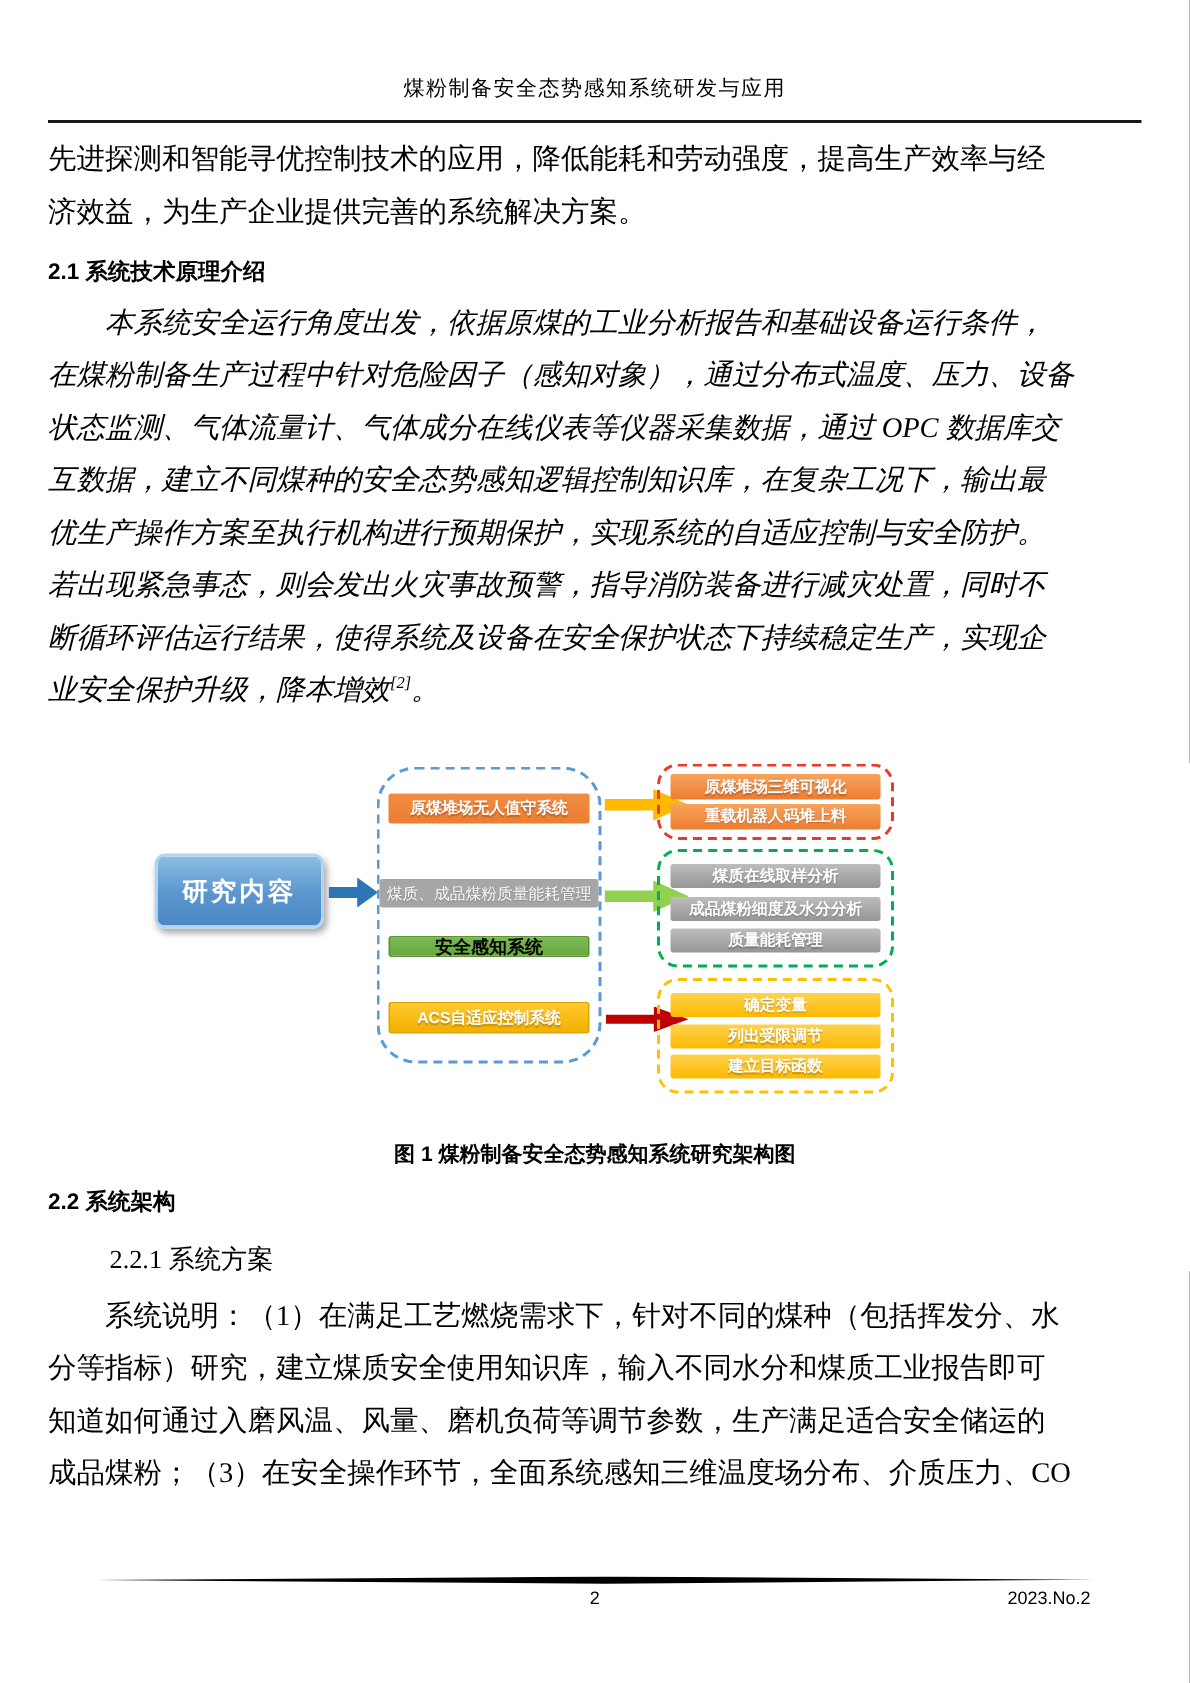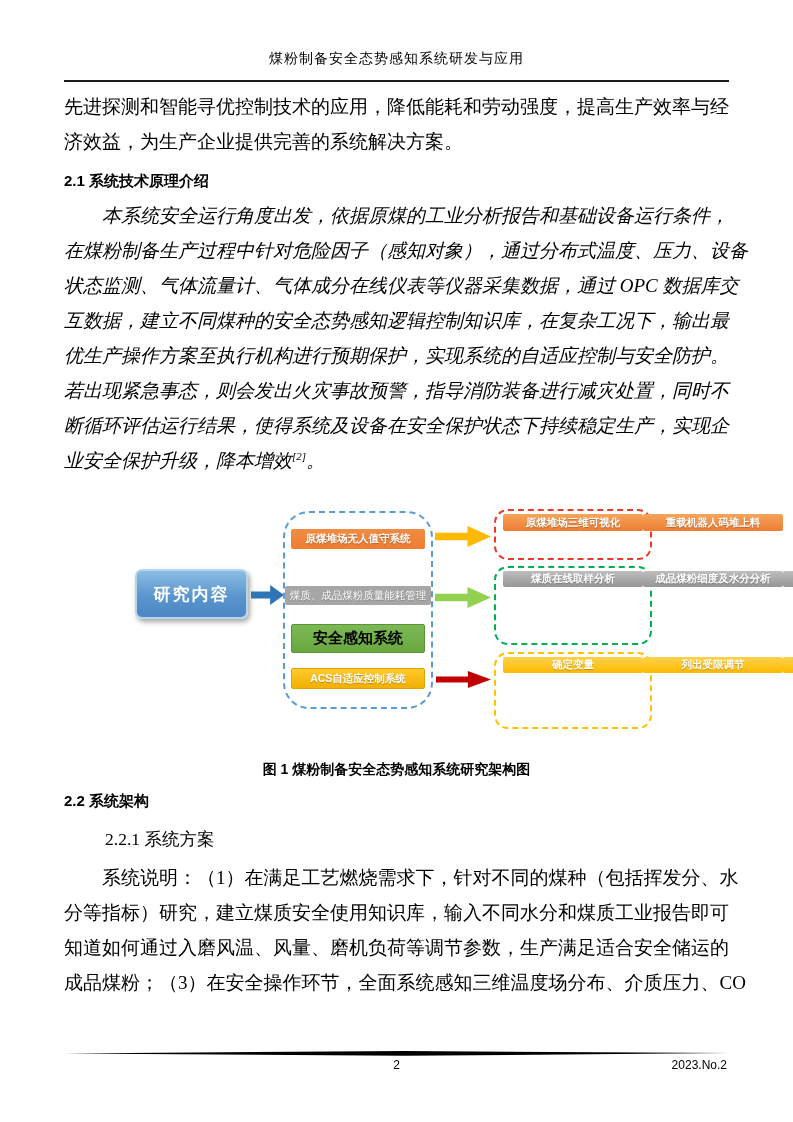--- a/index.html
+++ b/index.html
@@ -5,21 +5,21 @@
   html,body{margin:0;padding:0;background:#888;}
   .page{
     position:relative;
     width:793px;height:1122px;
     background:#ffffff;
     margin:0 auto;
     font-family:"Liberation Serif", serif;
     color:#000;
     overflow:hidden;
   }
-  .content{padding:0 64px;}
+  .content{padding:0 32px;}
   
   .header-title{
     margin-top:50px;
     text-align:center;
     font-size:14px;
     letter-spacing:1px;
     font-family:"Liberation Serif", serif;
   }
   .header-rule{
     margin-top:12px;
@@ -85,29 +85,29 @@
   }
   .mini{
     color:#fff;font-weight:bold;font-size:10.5px;
     display:flex;align-items:center;justify-content:center;
     white-space:nowrap;border-radius:2px;
     text-shadow:0 1px 1px rgba(0,0,0,.25);
   }
   .branch-orange{left:227px;top:28px;width:134px;height:20px;background:linear-gradient(180deg,#f08c44,#ed7d31);}
   .branch-gray{left:221px;top:85px;width:146px;height:19px;background:#a6a6a6;font-weight:normal;}
   .branch-green{
-    left:227px;top:123px;width:134px;height:29px;
+    left:227px;top:123px;width:134px;height:14px;
     background:linear-gradient(180deg,#7cb956,#69a83f);
-    border:1px solid #5a9334;color:#000;text-shadow:none;font-size:15px;
+    border:1px solid #5a9334;color:#000;text-shadow:none;font-size:12px;
   }
   .branch-yellow{left:227px;top:167px;width:134px;height:21px;background:linear-gradient(180deg,#ffc92e,#f2b000);border:1px solid #e0a400;}
   .group{
-    left:430px;width:158px;
+    left:406px;width:158px;
     border-radius:14px;
-    display:flex;flex-direction:row;justify-content:space-evenly;
+    display:flex;flex-direction:column;justify-content:space-evenly;
     padding:3px 7px;
   }
   .group .mini{width:100%;height:17px;flex:none;}
   .group-red{top:8px;height:51px;border:2px dashed #e8392b;}
   .group-green{top:65px;height:79px;border:2px dashed #00b050;}
   .group-yellow{top:151px;height:77px;border:2px dashed #ffc000;}
   .item-orange{background:linear-gradient(180deg,#f7a35c,#ed7d31);}
   .item-gray{background:linear-gradient(180deg,#bdbdbd,#969696);height:16px !important;}
   .item-yellow{background:linear-gradient(180deg,#ffd24d,#fdb900);height:16px !important;}
   .fig-caption{

